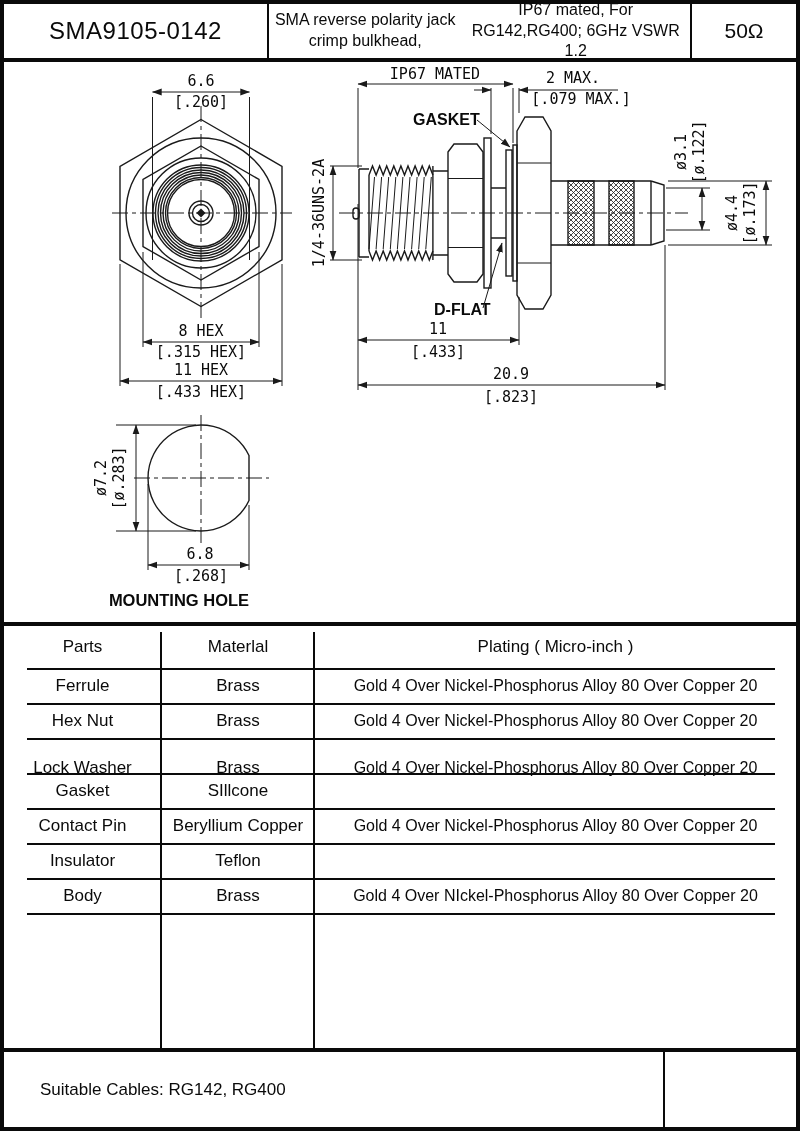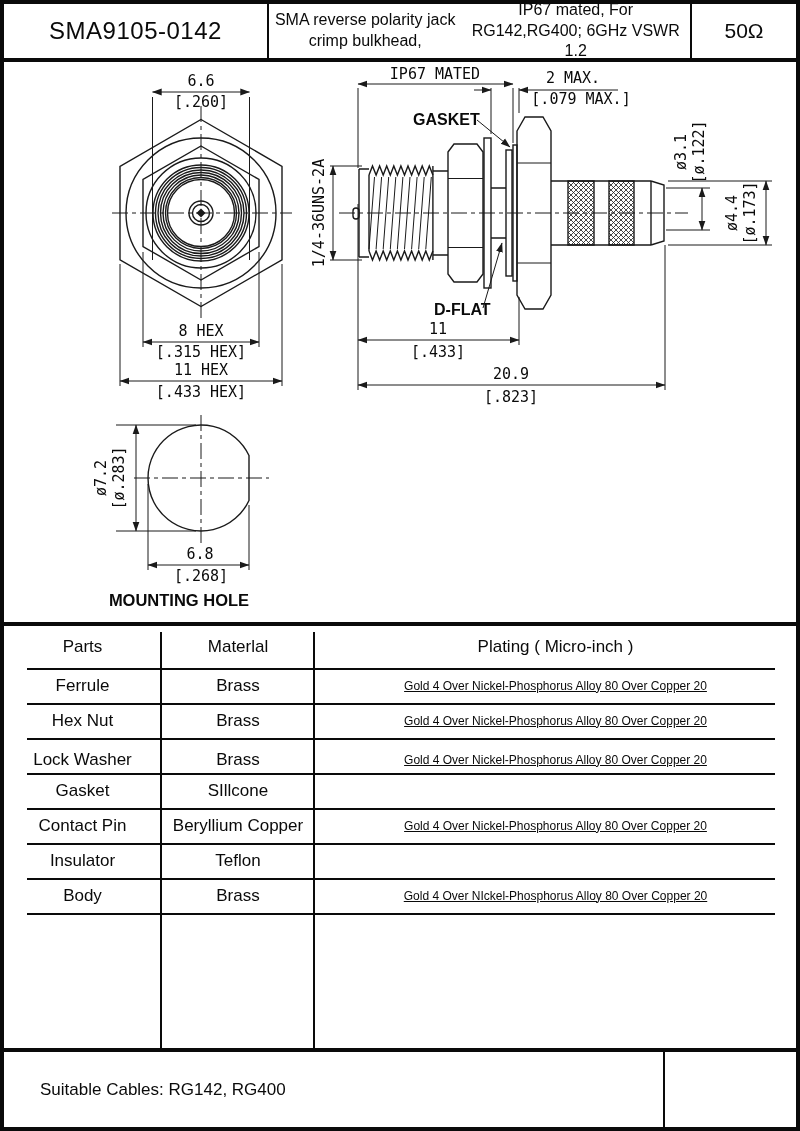--- a/index.html
+++ b/index.html
@@ -21,21 +21,21 @@
   text.dim{font-family:"DejaVu Sans Mono",monospace;font-size:15px;fill:#0a0a0a;}
   text.lbl{font-family:"Liberation Sans",sans-serif;font-size:16px;font-weight:bold;fill:#0a0a0a;}
   text.cap{font-family:"Liberation Sans",sans-serif;font-size:16.5px;font-weight:600;fill:#0a0a0a;}
   
   .ptable{height:422px;border-bottom:4px solid #0a0a0a;position:relative;font-size:17px;}
   .vline{position:absolute;top:6px;bottom:0;width:2px;background:#0a0a0a;}
   .hline{position:absolute;left:23px;right:21px;height:2px;background:#0a0a0a;}
   .trow{position:absolute;left:0;width:100%;height:35px;display:grid;
         grid-template-columns:157px 154px 1fr;align-items:center;text-align:center;}
   .trow.head{height:42px;top:0;}
-  .trow .c3{font-size:12px;text-decoration:underline;}
+  .trow .c3{font-size:16px;}
   
   .foot{height:75px;display:flex;align-items:stretch;font-size:17px;}
   .foot-main{flex:1;border-right:2px solid #0a0a0a;display:flex;align-items:center;padding-left:36px;}
   .foot-box{width:131px;}
 </style>
 </head>
 <body>
 
 <div class="sheet">
 
@@ -229,21 +229,21 @@
     <div class="trow" style="top:42px;">
       <div class="c1">Ferrule</div>
       <div class="c2">Brass</div>
       <div class="c3">Gold 4 Over Nickel-Phosphorus Alloy 80 Over Copper 20</div>
     </div>
     <div class="trow" style="top:77px;">
       <div class="c1">Hex Nut</div>
       <div class="c2">Brass</div>
       <div class="c3">Gold 4 Over Nickel-Phosphorus Alloy 80 Over Copper 20</div>
     </div>
-    <div class="trow" style="top:116px;border-radius:14px;">
+    <div class="trow" style="top:124px;border-radius:14px;">
       <div class="c1">Lock Washer</div>
       <div class="c2">Brass</div>
       <div class="c3">Gold 4 Over Nickel-Phosphorus Alloy 80 Over Copper 20</div>
     </div>
     <div class="trow" style="top:147px;">
       <div class="c1">Gasket</div>
       <div class="c2">SIllcone</div>
       <div class="c3"></div>
     </div>
     <div class="trow" style="top:182px;">

